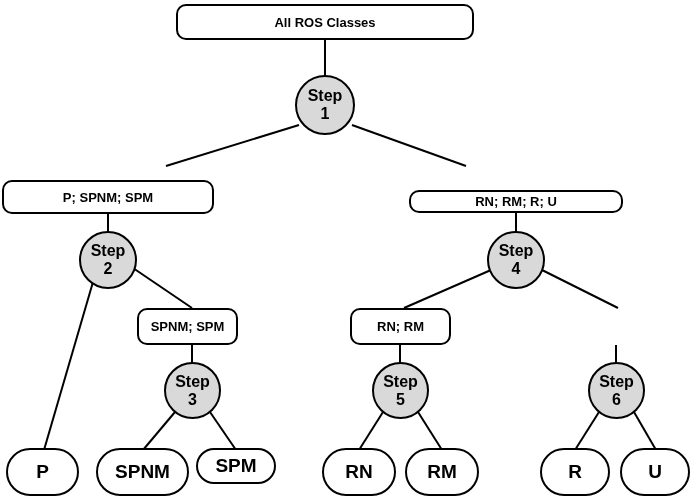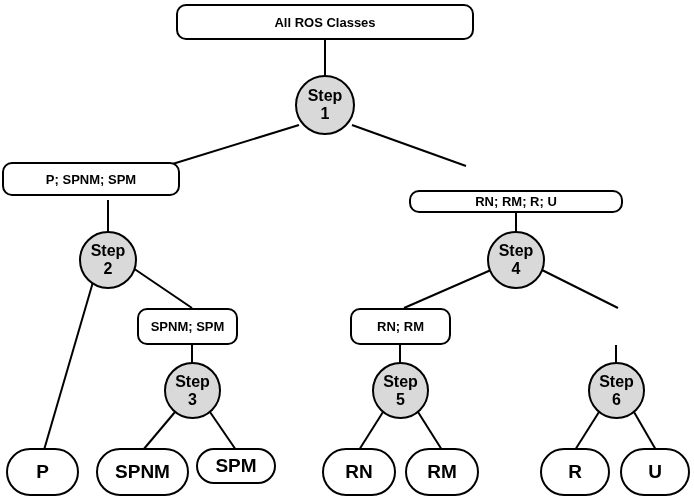--- a/index.html
+++ b/index.html
@@ -85,21 +85,21 @@
 
   <div class="node rect" style="left:176px; top:4px; width:298px; height:36px;">
     <span>All ROS Classes</span>
   </div>
 
   <div class="node step" style="left:295px; top:75px; width:60px; height:60px;">
     <span class="step-word">Step</span>
     <span class="step-num">1</span>
   </div>
 
-  <div class="node rect" style="left:2px; top:162px; width:178px; height:34px;">
+  <div class="node rect" style="left:2px; top:180px; width:212px; height:34px;">
     <span>P; SPNM; SPM</span>
   </div>
 
   <div class="node rect" style="left:409px; top:166px; width:214px; height:23px;margin-top:24px;">
     <span>RN; RM; R; U</span>
   </div>
 
   <div class="node step" style="left:79px; top:231px; width:58px; height:58px;">
     <span class="step-word">Step</span>
     <span class="step-num">2</span>

